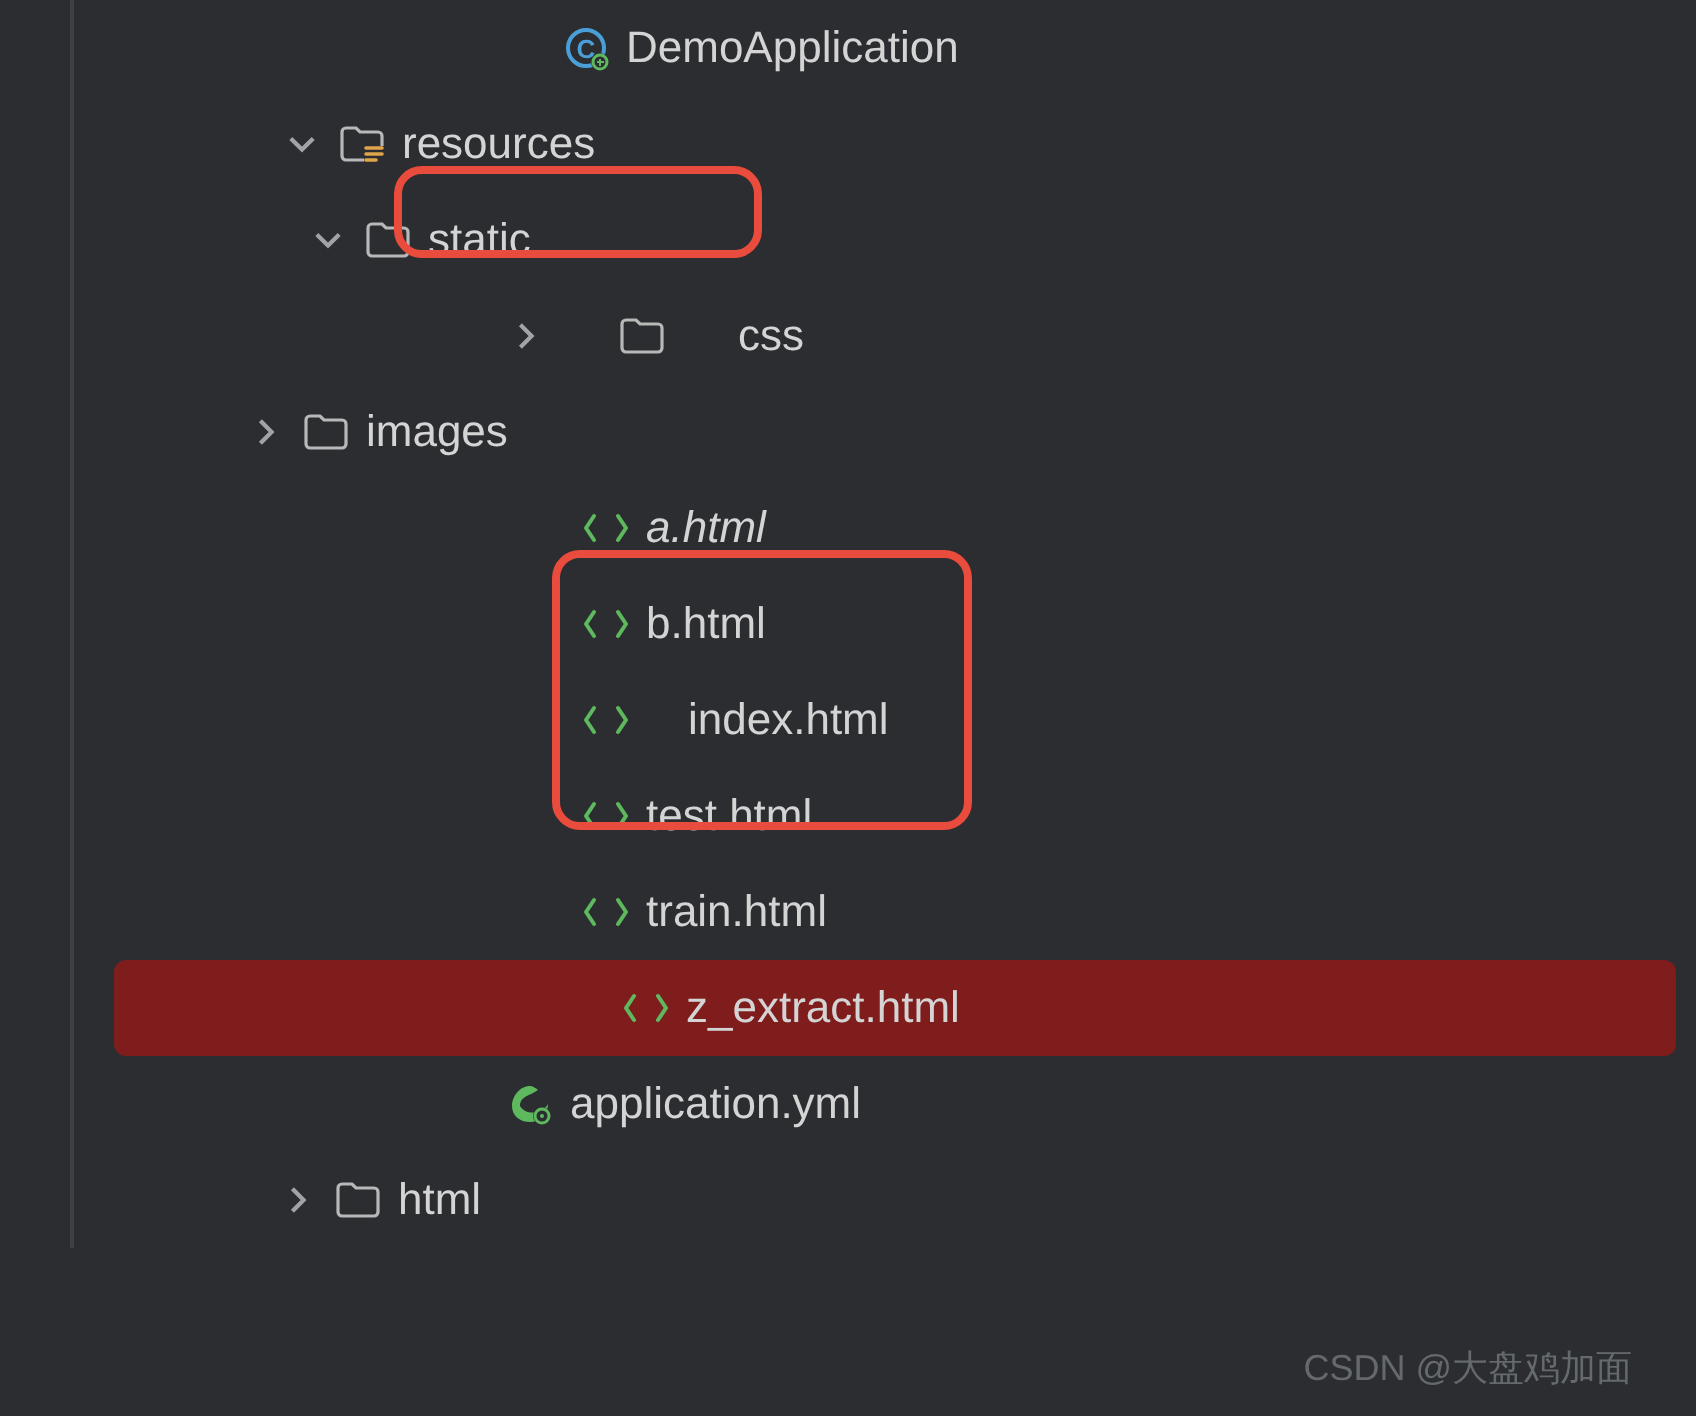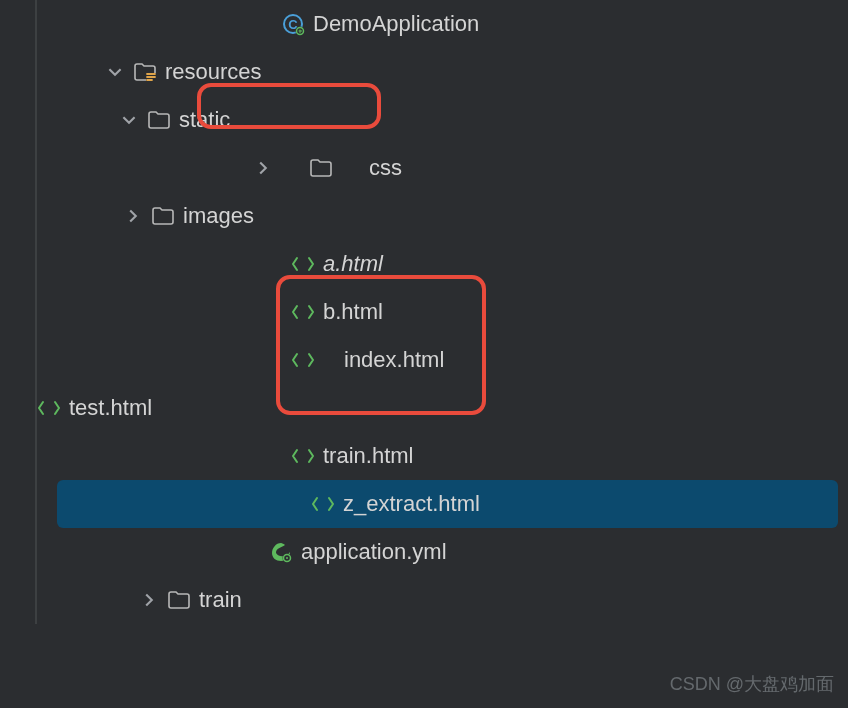--- a/index.html
+++ b/index.html
@@ -16,39 +16,39 @@
     .tree { padding-top: 0; border-left: 2px solid #3d4042; margin-left: 35px; }
     .row {
       display: flex;
       align-items: center;
       height: 48px;
       padding-left: 0;
       gap: 8px;
       cursor: pointer;
       border-radius: 6px;
     }
-    .row.selected { background: #0c4a6e; }
+    .row.selected { background: #7f1d1d; }
     .chev {
       width: 20px; height: 20px;
       display: inline-flex; align-items: center; justify-content: center;
       flex-shrink: 0;
     }
     .chev svg { width: 14px; height: 14px; fill: #a0a3a8; }
     .icon { width: 24px; height: 24px; display: inline-flex; align-items: center; justify-content: center; flex-shrink: 0; }
     .label { color: #d4d4d4; white-space: nowrap; }
     .highlight-box {
       border: 4px solid #e94b3c;
       border-radius: 14px;
       position: absolute;
       pointer-events: none;
     }
     .watermark {
       position: absolute;
       bottom: 12px;
-      right: 14px;
+      right: 32px;
       color: #6f7478;
       font-size: 18px;
       opacity: 0.85;
     }
   </style>
 </head>
 <body>
 
 <div class="tree">
 
@@ -58,37 +58,37 @@
           <circle cx="12" cy="12" r="9" fill="none" stroke="#4a9fd8" stroke-width="2"></circle>
           <text x="12" y="17" font-size="13" fill="#4a9fd8" text-anchor="middle" font-weight="bold">C</text>
           <circle cx="19" cy="19" r="4.5" fill="#2b2d30"></circle>
           <circle cx="19" cy="19" r="3.5" fill="none" stroke="#5eb95e" stroke-width="1.5"></circle>
           <path d="M17.5 19 L21 19 M19 17.5 L19 21" stroke="#5eb95e" stroke-width="1" fill="none"></path>
         </svg>
     </span>
     <span class="label">DemoApplication</span>
   </div>
 
-  <div class="row" style="padding-left: 68px;">
+  <div class="row" style="padding-left: 104px;">
     <span class="chev">
         <svg viewBox="0 0 10 10">
           <path d="M1 3 L5 7 L9 3" stroke="#a0a3a8" stroke-width="1.5" fill="none"></path>
         </svg>
       </span>
     <span class="icon">
       <svg viewBox="0 0 24 24">
           <path d="M2 6 a2 2 0 0 1 2-2 h5 l2 2 h9 a2 2 0 0 1 2 2 v10 a2 2 0 0 1-2 2 H4 a2 2 0 0 1-2-2 z" fill="none" stroke="#b8b8b8" stroke-width="1.6"></path>
           <rect x="13" y="13" width="10" height="9" fill="#2b2d30"></rect>
           <path d="M14 14 h8 M14 17 h8 M14 20 h5" stroke="#e0a54a" stroke-width="1.8" stroke-linecap="round"></path>
         </svg>
     </span>
     <span class="label">resources</span>
   </div>
 
-  <div class="row" style="padding-left: 82px;">
+  <div class="row" style="padding-left: 117px;">
     <span class="chev">
         <svg viewBox="0 0 10 10">
           <path d="M1 3 L5 7 L9 3" stroke="#a0a3a8" stroke-width="1.5" fill="none"></path>
         </svg>
       </span>
     <span class="icon">
       <svg viewBox="0 0 24 24">
           <path d="M2 6 a2 2 0 0 1 2-2 h5 l2 2 h9 a2 2 0 0 1 2 2 v10 a2 2 0 0 1-2 2 H4 a2 2 0 0 1-2-2 z" fill="none" stroke="#b8b8b8" stroke-width="1.6"></path>
         </svg>
     </span>
@@ -144,21 +144,21 @@
 
   <div class="row" style="padding-left: 254px; gap: 29px;">
     <span class="icon">
         <svg viewBox="0 0 24 24">
           <path d="M6 6 L2 12 L6 18 M18 6 L22 12 L18 18" stroke="#5eb95e" stroke-width="2" fill="none" stroke-linecap="round" stroke-linejoin="round"></path>
         </svg>
       </span>
     <span class="label">index.html</span>
   </div>
 
-  <div class="row" style="">
+  <div class="row" style="padding-left: 254px;">
     <span class="icon">
         <svg viewBox="0 0 24 24">
           <path d="M6 6 L2 12 L6 18 M18 6 L22 12 L18 18" stroke="#5eb95e" stroke-width="2" fill="none" stroke-linecap="round" stroke-linejoin="round"></path>
         </svg>
       </span>
     <span class="label">test.html</span>
   </div>
 
   <div class="row" style="padding-left: 254px; text-align: right;">
     <span class="icon">
@@ -172,21 +172,21 @@
   <div class="row selected" style="padding-left: 254px; margin-left:20px; margin-right:10px;">
     <span class="icon">
         <svg viewBox="0 0 24 24">
           <path d="M6 6 L2 12 L6 18 M18 6 L22 12 L18 18" stroke="#5eb95e" stroke-width="2" fill="none" stroke-linecap="round" stroke-linejoin="round"></path>
         </svg>
       </span>
     <span class="label">z_extract.html</span>
   </div>
 
 
-  <div class="row" style="padding-left: 216px; margin-left: 16px;">
+  <div class="row" style="padding-left: 216px;">
     <span class="icon">
       <svg viewBox="0 0 24 24">
           <path d="M12 3 C7 3 3 8 3 13 C3 18 7 21 12 21 C17 21 21 17 21 12 C18 17 10 18 7 13 C7 8 12 8 16 5 C15 4 13 3 12 3 Z" fill="#5eb95e"></path>
           <circle cx="18" cy="18" r="4.5" fill="#2b2d30"></circle>
           <circle cx="18" cy="18" r="3.5" fill="none" stroke="#5eb95e" stroke-width="1.5"></circle>
           <circle cx="18" cy="18" r="1" fill="#5eb95e"></circle>
         </svg>
     </span>
     <span class="label">application.yml</span>
   </div>
@@ -195,21 +195,21 @@
     <span class="chev">
         <svg viewBox="0 0 10 10">
           <path d="M3 1 L7 5 L3 9" stroke="#a0a3a8" stroke-width="1.5" fill="none"></path>
         </svg>
       </span>
     <span class="icon">
       <svg viewBox="0 0 24 24">
           <path d="M2 6 a2 2 0 0 1 2-2 h5 l2 2 h9 a2 2 0 0 1 2 2 v10 a2 2 0 0 1-2 2 H4 a2 2 0 0 1-2-2 z" fill="none" stroke="#b8b8b8" stroke-width="1.6"></path>
         </svg>
     </span>
-    <span class="label">train</span>
+    <span class="label">html</span>
   </div>
 
 </div>
 
 <div class="highlight-box" style="left:197px; top:83px; width:184px; height:46px;"></div>
 <div class="highlight-box" style="left:276px; top:275px; width:210px; height:140px;"></div>
 
 <div class="watermark">CSDN @大盘鸡加面</div>
 
 </body></html>

